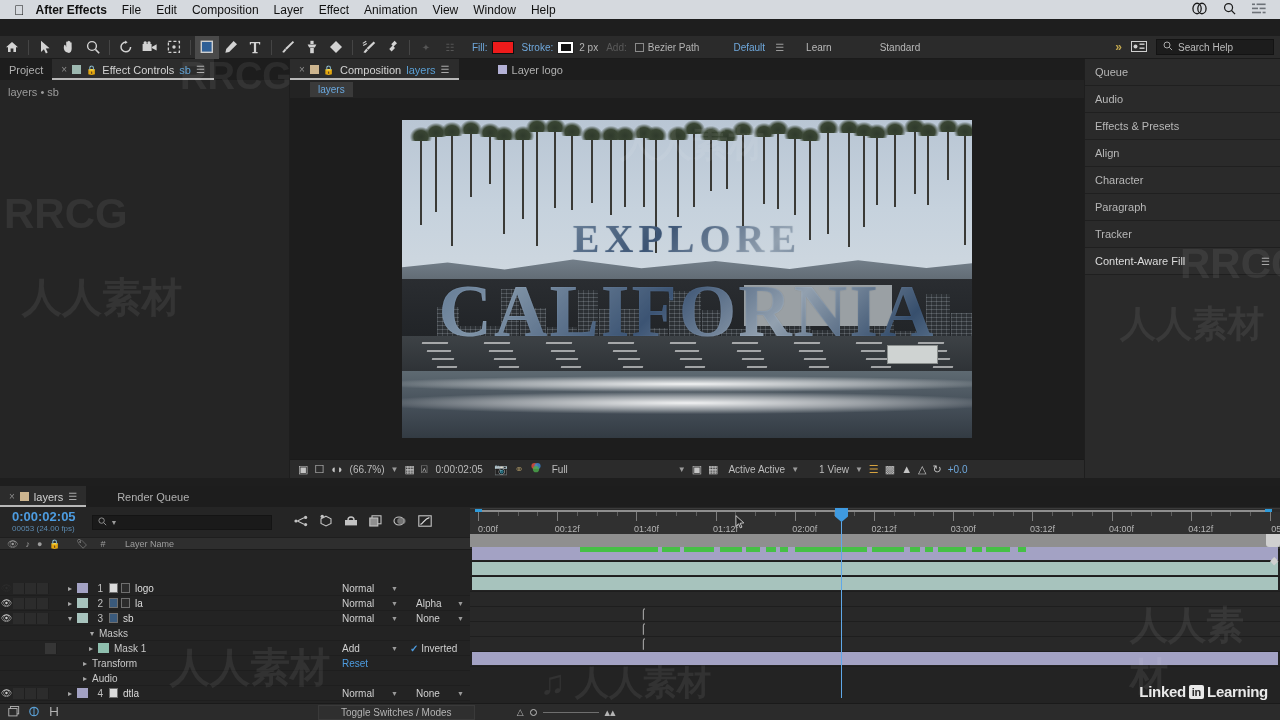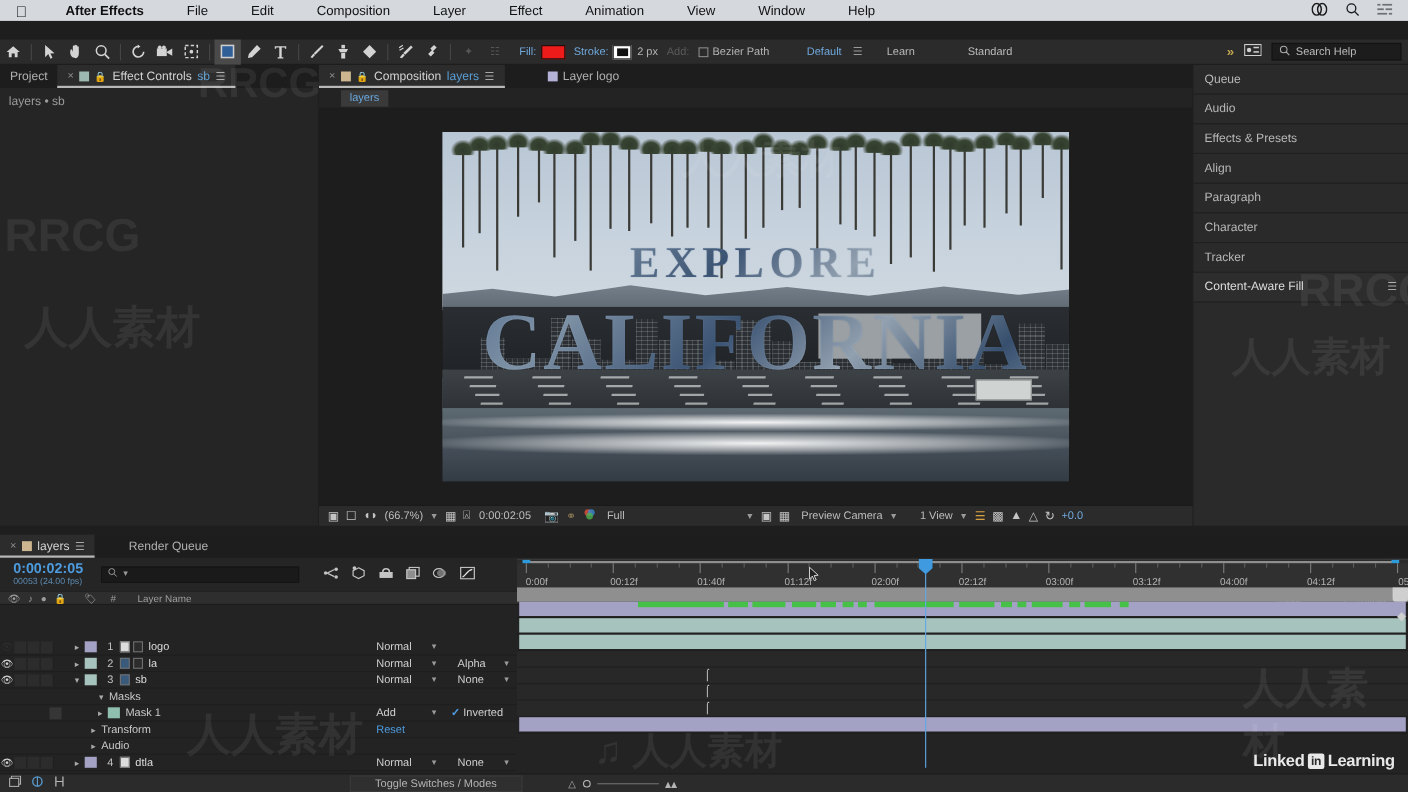--- a/index.html
+++ b/index.html
@@ -11,21 +11,21 @@
   }
   #app { position: relative; width: 1280px; height: 720px; }
 
   
   .macbar {
     position:absolute; left:0; top:0; width:1280px; height:19px;
     background:#d5d9de; display:flex; align-items:center; padding:0 8px;
     font-size:12px; color:#101010;
   }
   .macbar .apple { font-size:14px; margin:0 11px 0 6px; line-height:1; }
-  .macbar .mi { margin-right:15px; white-space:nowrap;margin-left:24px; }
+  .macbar .mi { margin-right:15px; white-space:nowrap; }
   .macbar .mi.bold { font-weight:bold; }
   .macbar .right { margin-left:auto; display:flex; align-items:center; gap:16px; padding-right:6px; }
   .macbar .right span { display:inline-block; }
 
   
   .titlebar {
     position:absolute; left:0; top:19px; width:1280px; height:17px;
     background:#c3c7cb; display:flex; align-items:center; padding-left:8px;
   }
   .tl { width:11px; height:11px; border-radius:50%; margin-right:7px; position:relative; }
@@ -692,21 +692,21 @@
         <svg width="12" height="12" viewBox="0 0 12 12">
             <circle cx="4.5" cy="4" r="3.1" fill="#d14a3c" opacity=".9"></circle>
             <circle cx="7.5" cy="4" r="3.1" fill="#3c8ad1" opacity=".8"></circle>
             <circle cx="6" cy="7.2" r="3.1" fill="#4cae4c" opacity=".8"></circle>
           </svg>
       </span>
       <span class="cv" style="margin-left:4px;width:120px;">Full</span>
       <span class="arr">▼</span>
       <span class="ic">▣</span>
       <span class="ic">▦</span>
-      <span class="cv" style="margin-left:4px;">Preview Camera</span>
+      <span class="cv" style="margin-left:4px;">Active Active</span>
       <span class="arr">▼</span>
       <span class="cv" style="margin-left:14px;">1 View</span>
       <span class="arr">▼</span>
       <span class="ic" style="color:#d6a23f;">☰</span>
       <span class="ic">▩</span>
       <span class="ic">▲</span>
       <span class="ic">△</span>
       <span class="ic">↻</span>
       <span style="color:#6fa8dc;font-size:10px;">+0.0</span>
     </div>
@@ -719,24 +719,24 @@
     <div class="rpanel">
         <span>Audio</span>
       </div>
     <div class="rpanel">
         <span>Effects &amp; Presets</span>
       </div>
     <div class="rpanel">
         <span>Align</span>
       </div>
     <div class="rpanel">
+        <span>Character</span>
+      </div>
+    <div class="rpanel">
         <span>Paragraph</span>
-      </div>
-    <div class="rpanel">
-        <span>Character</span>
       </div>
     <div class="rpanel">
         <span>Tracker</span>
       </div>
     <div class="rpanel active">
       <span>Content-Aware Fill</span>
       <span style="font-size:10px;color:#a8a8a8;">☰</span>
     </div>
   </div>
 

